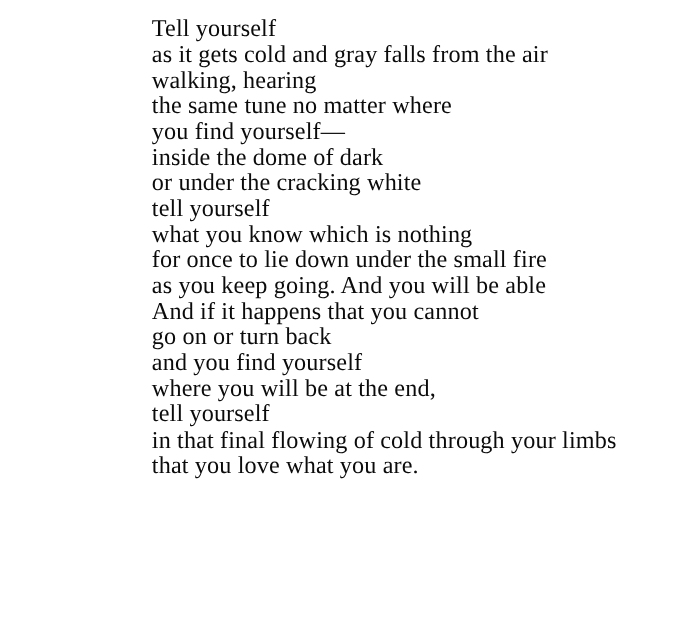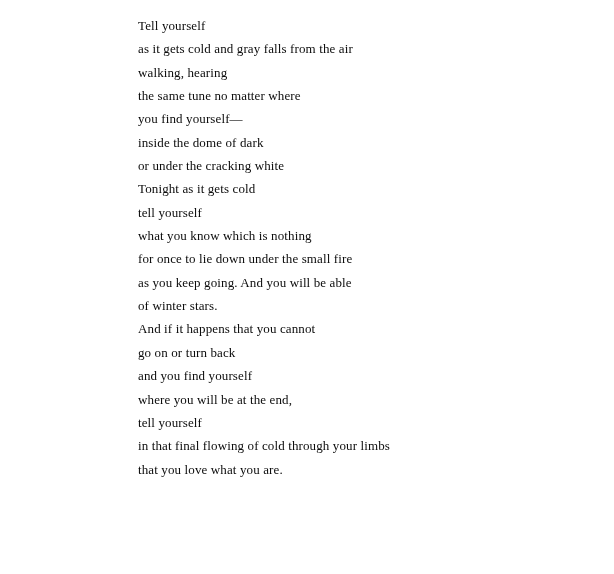--- a/index.html
+++ b/index.html
@@ -20,46 +20,44 @@
     position: relative;
     box-sizing: border-box;
     padding: 14px 0 0 0;
   }
   .poem {
     margin: 0;
     padding: 0 30px 0 138px;
     list-style: none;
   }
   .poem-line {
-    font-size: 13px;
+    font-size: 22px;
     line-height: 23.35px;
     white-space: pre-wrap;
     letter-spacing: 0.12px;
     min-height: 23.35px;
     font-family: Liberation Serif, serif;
   }
 </style>
 </head>
 <body>
 
 <div class="page">
   <div class="poem">
     <div class="poem-line">Tell yourself</div>
     <div class="poem-line">as it gets cold and gray falls from the air</div>
     <div class="poem-line">walking, hearing</div>
     <div class="poem-line">the same tune no matter where</div>
     <div class="poem-line">you find yourself—</div>
     <div class="poem-line">inside the dome of dark</div>
     <div class="poem-line">or under the cracking white</div>
-    <div class="poem-line">Tonight as it gets cold</div>
     <div class="poem-line">tell yourself</div>
     <div class="poem-line">what you know which is nothing</div>
     <div class="poem-line">for once to lie down under the small fire</div>
     <div class="poem-line">as you keep going. And you will be able</div>
-    <div class="poem-line">of winter stars.</div>
     <div class="poem-line">And if it happens that you cannot</div>
     <div class="poem-line">go on or turn back</div>
     <div class="poem-line">and you find yourself</div>
     <div class="poem-line">where you will be at the end,</div>
     <div class="poem-line">tell yourself</div>
     <div class="poem-line">in that final flowing of cold through your limbs</div>
     <div class="poem-line">that you love what you are.</div>
   </div>
 </div>
 

